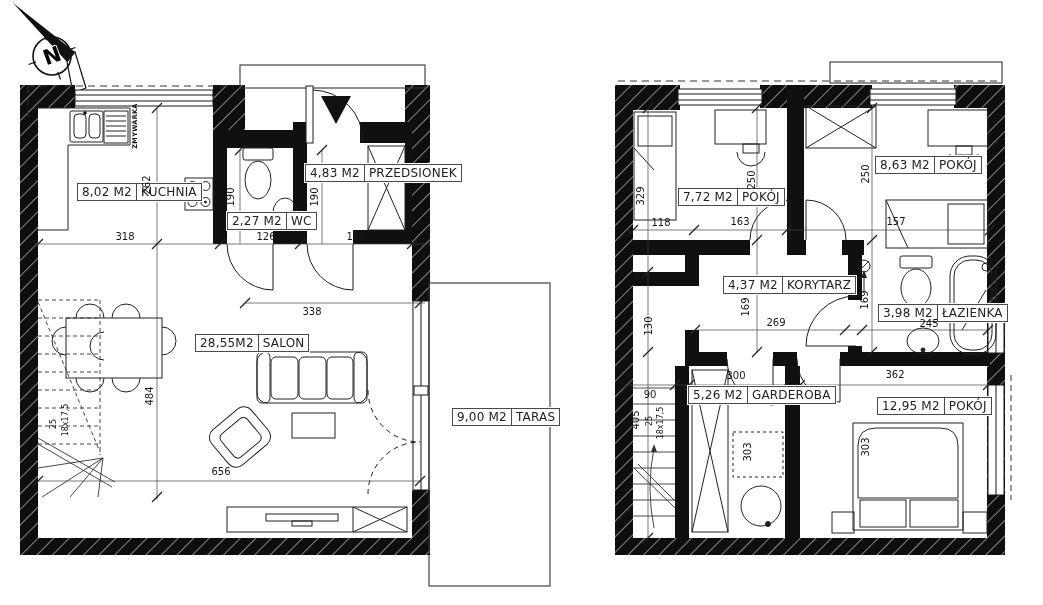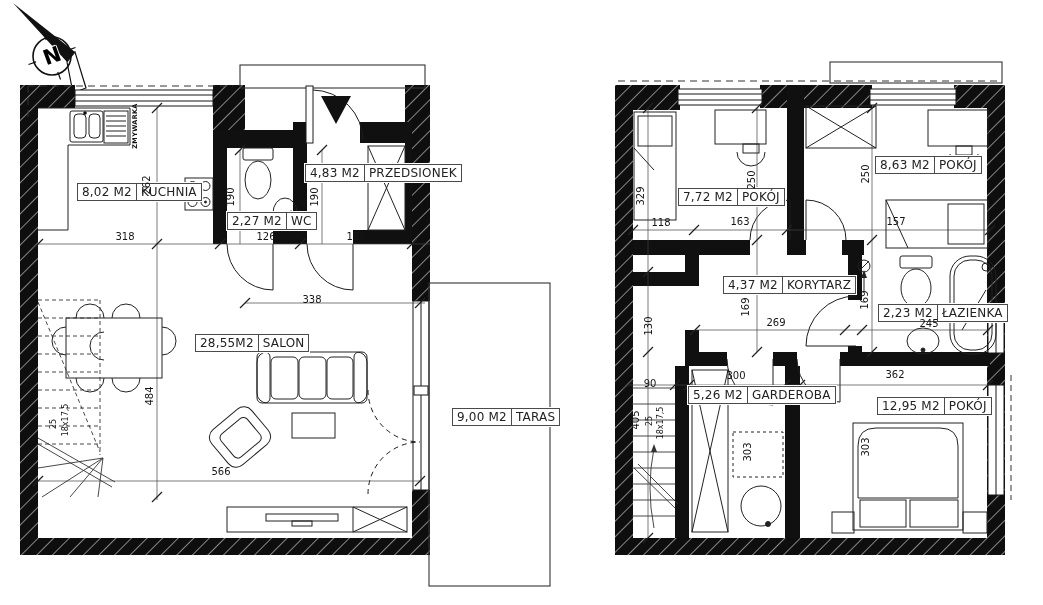--- a/index.html
+++ b/index.html
@@ -426,57 +426,57 @@
 </div>
 <div class="room-label" style="left:875px;top:156px">
   <span class="cell area">8,63 M2</span>
   <span class="cell">POKÓJ</span>
 </div>
 <div class="room-label" style="left:723px;top:276px">
   <span class="cell area">4,37 M2</span>
   <span class="cell">KORYTARZ</span>
 </div>
 <div class="room-label" style="left:878px;top:304px">
-  <span class="cell area">2,23 M2</span>
+  <span class="cell area">3,98 M2</span>
   <span class="cell">ŁAZIENKA</span>
 </div>
 <div class="room-label" style="left:688px;top:386px">
   <span class="cell area">5,26 M2</span>
   <span class="cell">GARDEROBA</span>
 </div>
 <div class="room-label" style="left:877px;top:397px">
   <span class="cell area">12,95 M2</span>
   <span class="cell">POKÓJ</span>
 </div>
 
 <span class="dim" style="left:125px;top:237px">318</span>
 <span class="dim" style="left:266px;top:237px">126</span>
 <span class="dim" style="left:356px;top:237px">158</span>
 <span class="dim v" style="left:147px;top:185px">262</span>
 <span class="dim v" style="left:231px;top:197px">190</span>
 <span class="dim v" style="left:315px;top:197px">190</span>
-<span class="dim" style="left:312px;top:300px">338</span>
+<span class="dim" style="left:312px;top:312px">338</span>
 <span class="dim v" style="left:150px;top:396px">484</span>
-<span class="dim" style="left:221px;top:472px">566</span>
+<span class="dim" style="left:221px;top:472px">656</span>
 <span class="dim v small" style="left:54px;top:424px">25</span>
 <span class="dim v small" style="left:66px;top:420px">18x17,5</span>
 <span class="appliance" style="left:135px;top:126px">ZMYWARKA</span>
 
 <span class="dim" style="left:661px;top:223px">118</span>
 <span class="dim" style="left:740px;top:222px">163</span>
 <span class="dim" style="left:896px;top:222px">157</span>
 <span class="dim v" style="left:641px;top:196px">329</span>
 <span class="dim v" style="left:752px;top:180px">250</span>
 <span class="dim v" style="left:866px;top:174px">250</span>
 <span class="dim v" style="left:649px;top:326px">130</span>
 <span class="dim v" style="left:746px;top:307px">169</span>
 <span class="dim" style="left:776px;top:323px">269</span>
 <span class="dim v" style="left:865px;top:300px">169</span>
 <span class="dim" style="left:929px;top:324px">245</span>
-<span class="dim" style="left:650px;top:384px">90</span>
+<span class="dim" style="left:650px;top:395px">90</span>
 <span class="dim" style="left:736px;top:376px">300</span>
 <span class="dim" style="left:895px;top:375px">362</span>
 <span class="dim v" style="left:636px;top:420px">405</span>
 <span class="dim v" style="left:748px;top:452px">303</span>
 <span class="dim v" style="left:866px;top:447px">303</span>
 <span class="dim v small" style="left:650px;top:421px">25</span>
 <span class="dim v small" style="left:661px;top:423px">18x17,5</span>
 
 </div>
 

